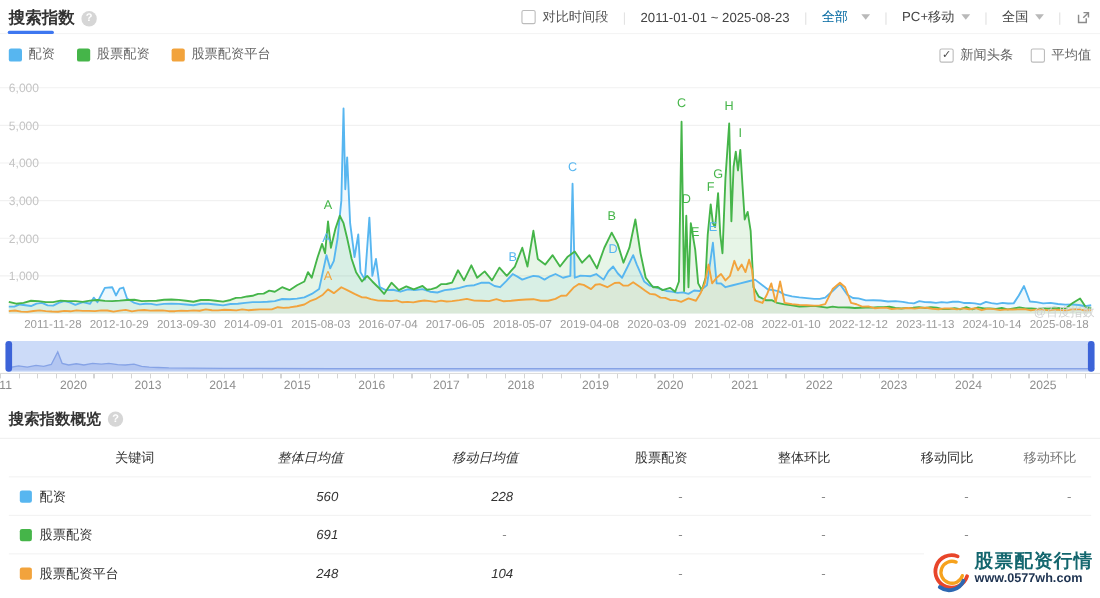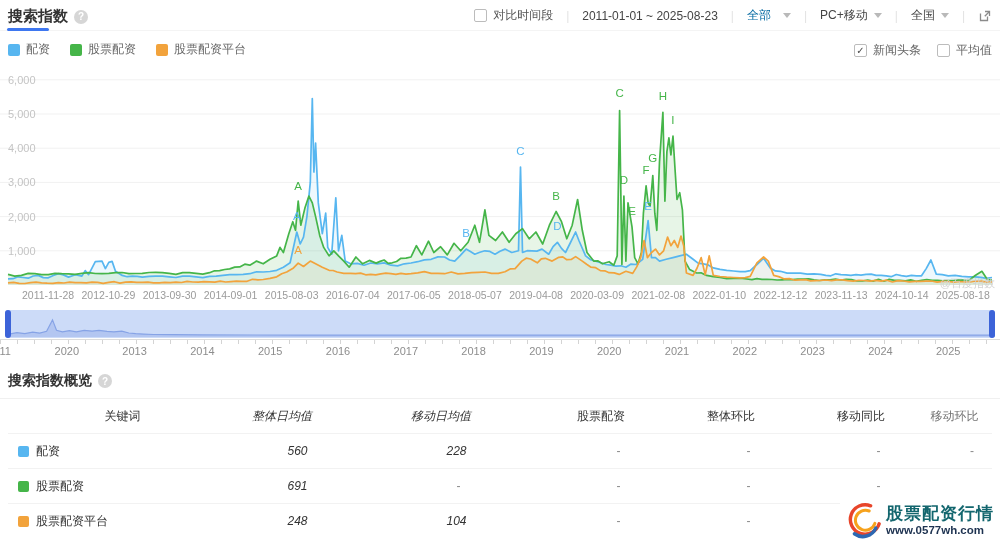--- a/index.html
+++ b/index.html
@@ -44,21 +44,21 @@
   .trow{display:grid;grid-template-columns:219px 110px 208px 112px 148px 112px 1fr;align-items:center;text-align:center;}
   .thead{height:34px;color:#333;font-size:12px;}
   .tdata{height:35px;border-top:1px solid #f2f2f2;font-size:12px;color:#333;}
   .cell-kw{display:flex;align-items:center;gap:7px;padding-left:10px;}
   .kw-swatch{width:11px;height:11px;border-radius:2px;}
   .c-ind{padding-left:31px;font-style:italic;}
   .c-pct{padding-left:35px;color:#8a8a8a;}
   .th{padding-left:0;}
   .th.first{padding-left:10px;}
   
-  .sitemark{position:absolute;right:6px;bottom:3px;display:flex;align-items:center;gap:4px;background:#fff;padding-left:4px;}
+  .sitemark{position:absolute;right:6px;bottom:3px;display:flex;align-items:flex-start;gap:4px;background:#fff;padding-left:4px;}
   .sitemark .txt{display:flex;flex-direction:column;line-height:1.1;}
   .sitemark .nm{font-size:17px;font-weight:bold;color:#13666e;letter-spacing:1px;}
   .sitemark .url{font-size:11.5px;font-weight:bold;color:#1d3250;}
 </style>
 </head>
 <body>
 
 <div id="app">
 
   <div class="hdr">

